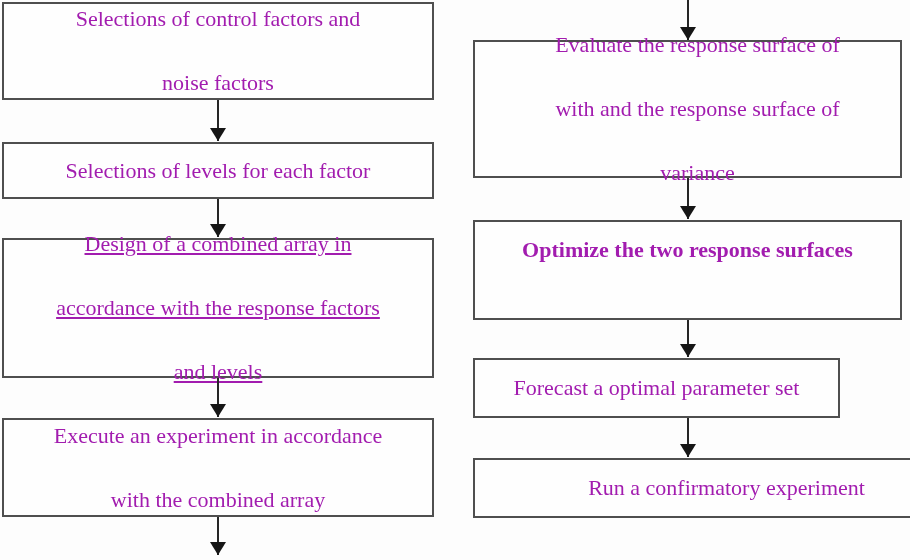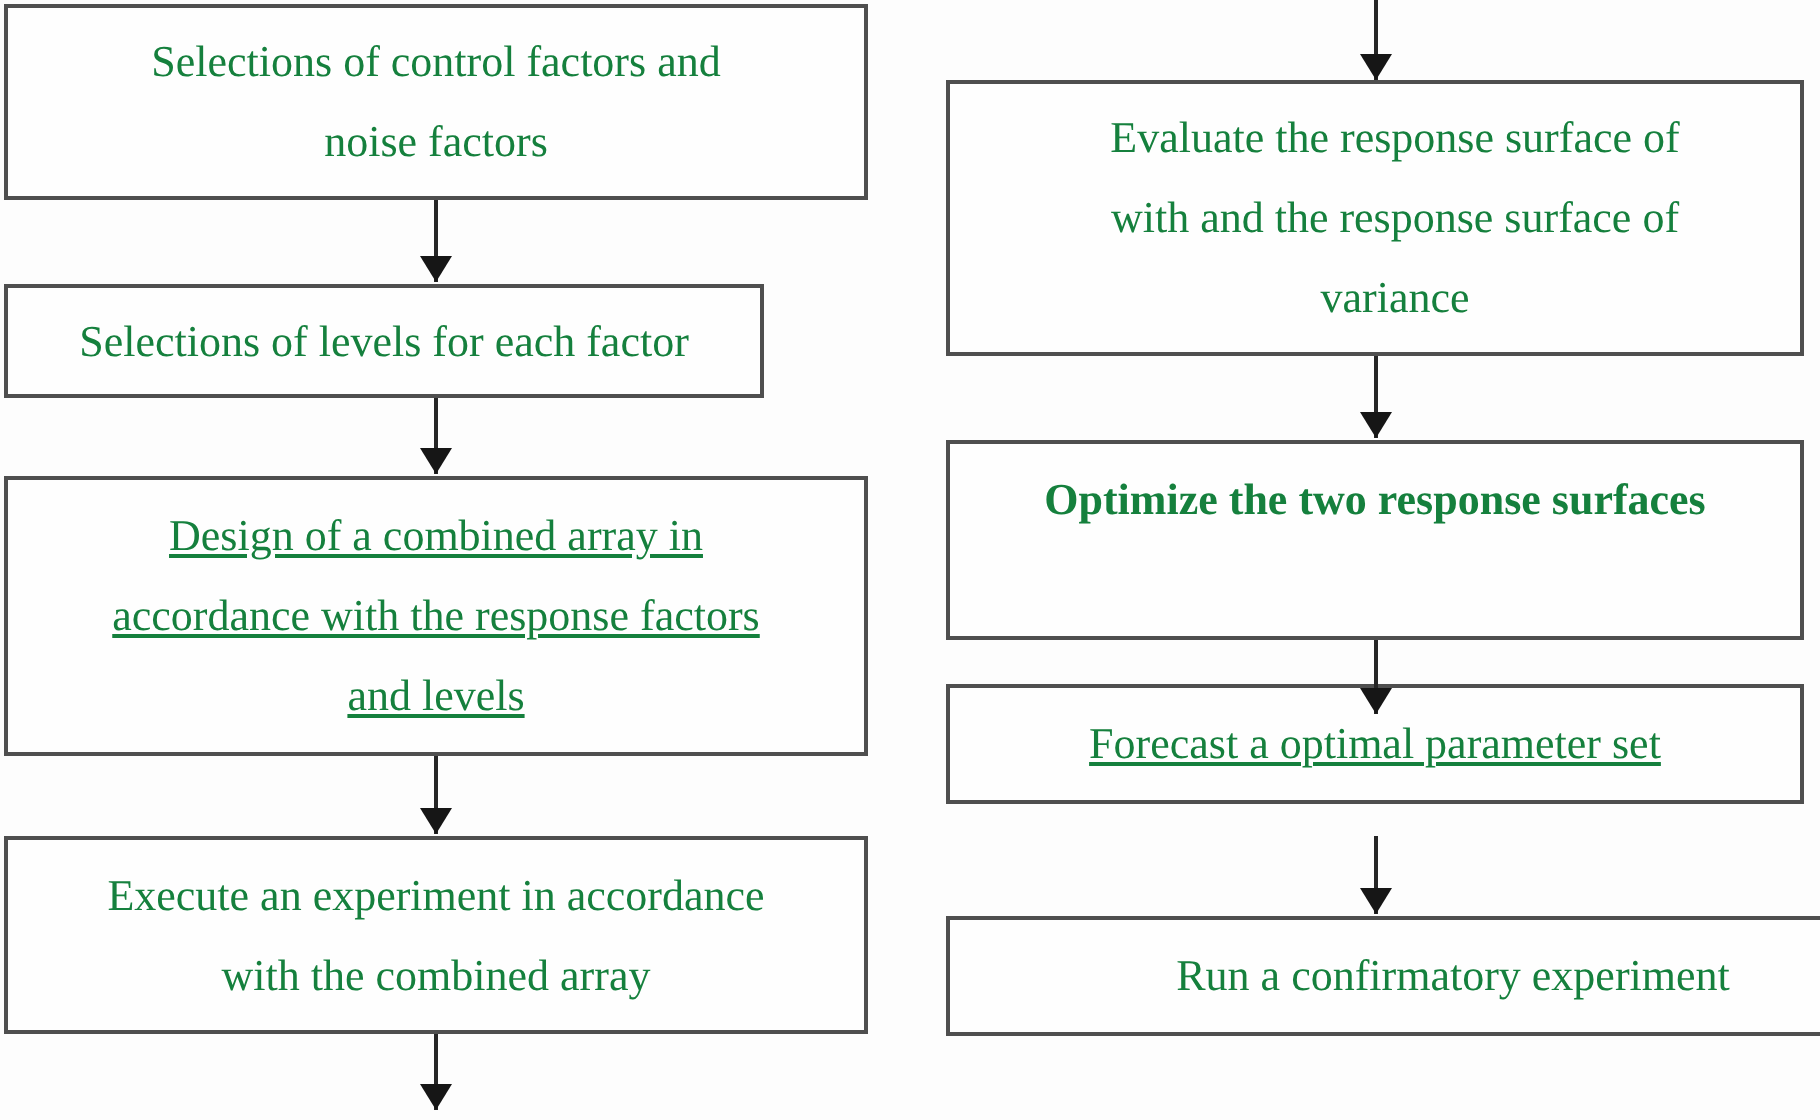--- a/index.html
+++ b/index.html
@@ -13,43 +13,44 @@
     height: 560px;
     background: #fdfdfd;
     font-family: "Liberation Serif", "DejaVu Serif", serif;
     overflow: hidden;
   }
   .box {
     position: absolute;
     box-sizing: border-box;
     background: #fefefe;
     border: 2px solid #4f4f4f;
-    color: #15803d;
+    color: #a21caf;
     font-size: 22px;
     line-height: 40px;
     text-align: center;
     display: flex;
     flex-direction: column;
     justify-content: center;
     align-items: center;
+    gap: 24px;
   }
   .box .line {
     display: block;
     white-space: nowrap;
   }
   
   .b-l1 { left: 2px;   top: 2px;   width: 432px; height: 98px; }
-  .b-l2 { left: 2px;   top: 142px; width: 380px; height: 57px; }
+  .b-l2 { left: 2px;   top: 142px; width: 432px; height: 57px; }
   .b-l3 { left: 2px;   top: 238px; width: 432px; height: 140px; text-decoration: underline; }
   .b-l4 { left: 2px;   top: 418px; width: 432px; height: 99px; }
   
   .b-r1 { left: 473px; top: 40px;  width: 429px; height: 138px; padding-left: 20px; }
   .b-r2 { left: 473px; top: 220px; width: 429px; height: 100px;
           justify-content: flex-start; padding-top: 8px; font-weight: bold; }
-  .b-r3 { left: 473px; top: 342px; width: 429px; height: 60px; text-decoration: underline; }
+  .b-r3 { left: 473px; top: 358px; width: 367px; height: 60px; }
   .b-r4 { left: 473px; top: 458px; width: 507px; height: 60px; }
   
   .arrow {
     position: absolute;
     width: 2px;
     background: #262626;
   }
   .arrow::after {
     content: "";
     position: absolute;

